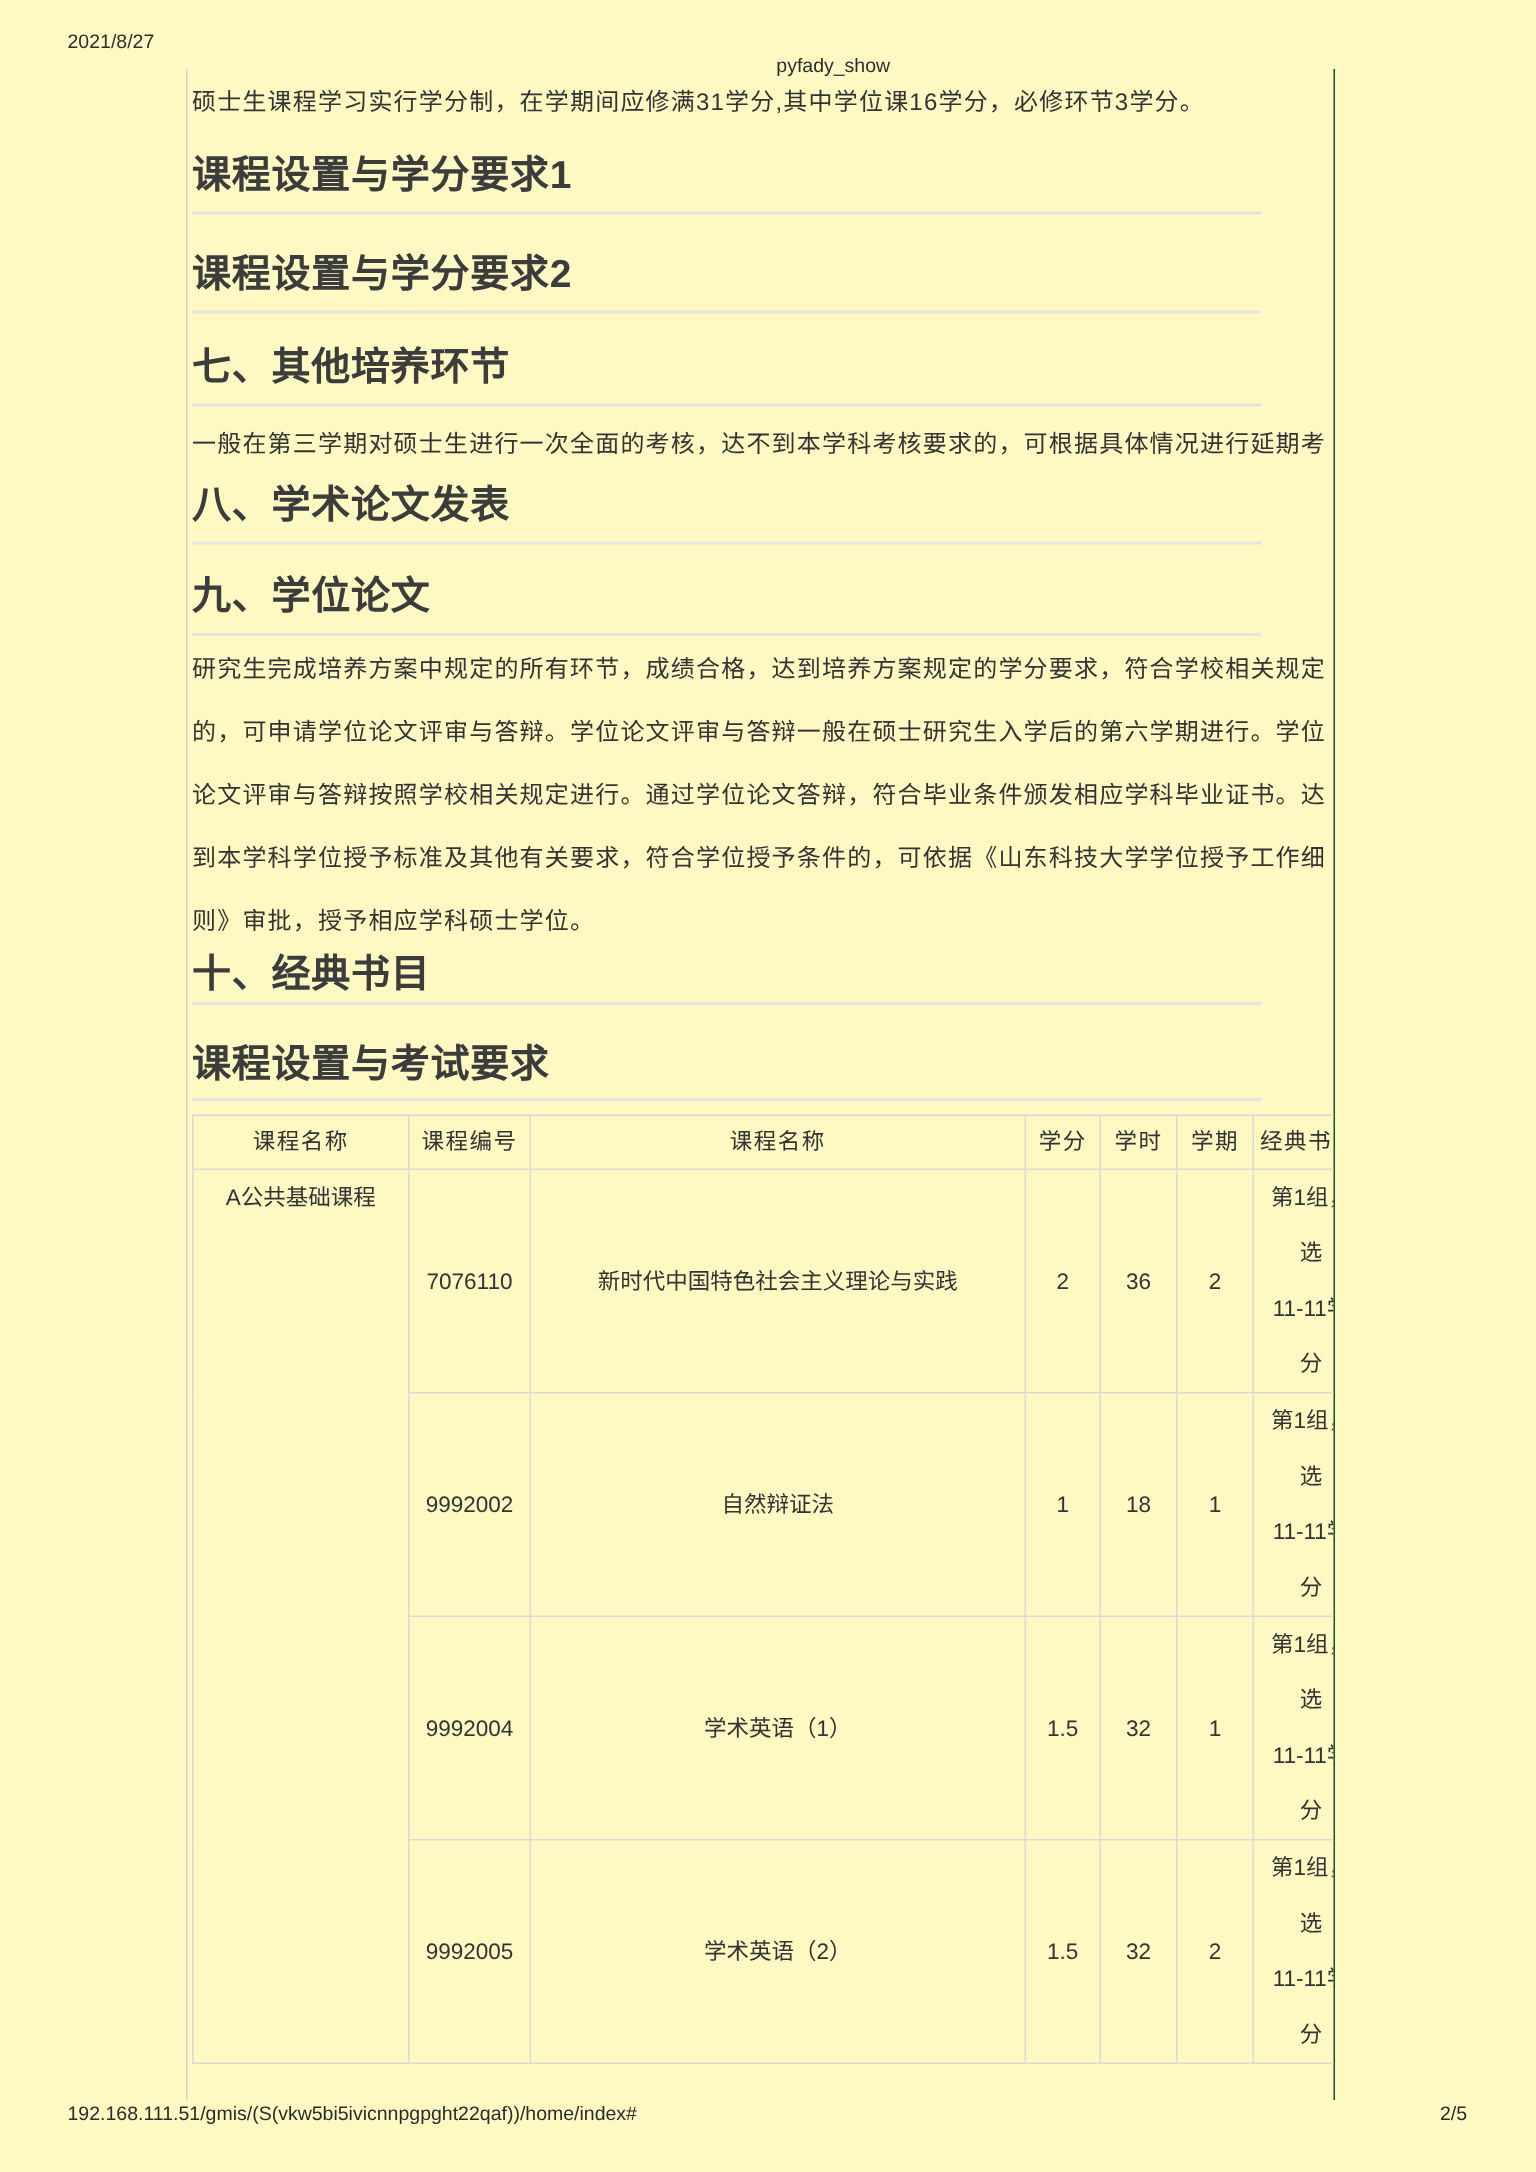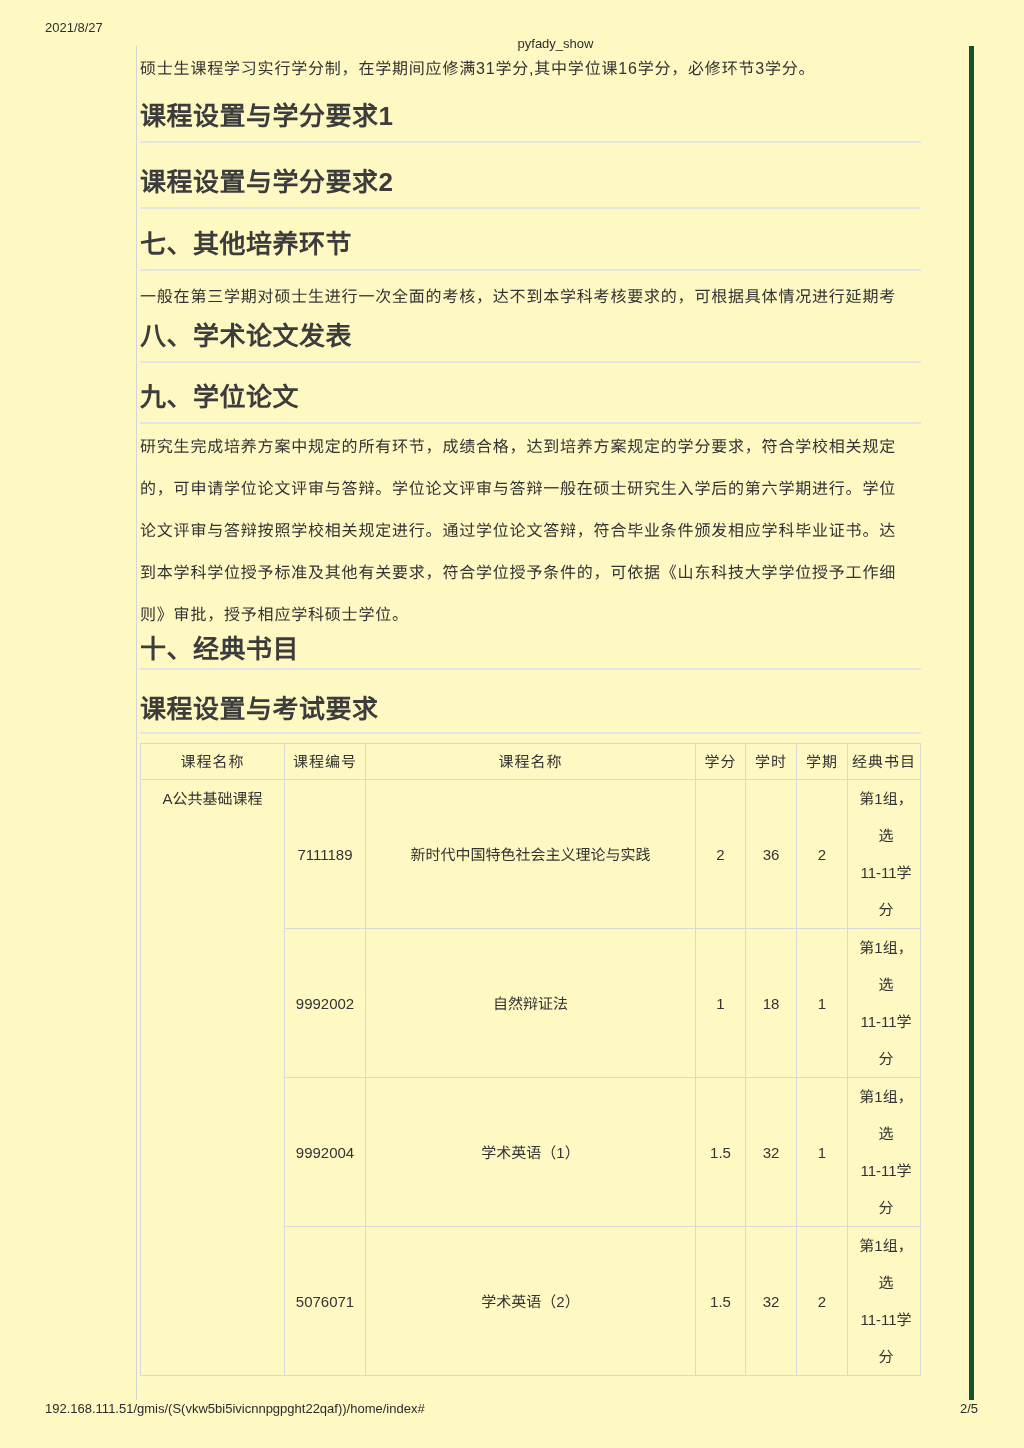--- a/index.html
+++ b/index.html
@@ -24,24 +24,24 @@
   .ph-title { position: absolute; left: 0; right: 0; top: 16px; text-align: center; padding-left: 88px; }
   .print-footer {
     position: absolute; top: 1401px; left: 45px; right: 46px;
     font-size: 13px; color: #2b2b2b; height: 16px;
   }
   .pf-url { position: absolute; left: 0; top: 0; }
   .pf-page { position: absolute; right: 0; top: 0; }
 
   
   .content {
-    position: absolute; left: 136px; top: 46px;
-    width: 838px; height: 1354px;
+    position: absolute; left: 124px; top: 46px;
+    width: 766px; height: 1354px;
     border-left: 1px solid #d4d4d4;
-    border-right: 5px solid #14532d;
+    border-right: 1px solid #14532d;
     padding: 0 48px 0 3px;
     overflow: hidden;
   }
 
   .para { margin: 0; font-size: 16px; color: #333333; letter-spacing: 0.8px; }
   .pline { display: block; line-height: 42px; white-space: nowrap; }
 
   .doc-heading {
     font-size: 26px; line-height: 30px; font-weight: bold;
     color: #3c3c3c; margin: 0; letter-spacing: 0.5px;
@@ -136,21 +136,21 @@
           <td>课程名称</td>
           <td>学分</td>
           <td>学时</td>
           <td>学期</td>
           <td>经典书目</td>
         </tr>
       </thead>
       <tbody>
         <tr>
           <td class="cat-cell" rowspan="7">A公共基础课程</td>
-          <td>7111189</td>
+          <td>7076110</td>
           <td>新时代中国特色社会主义理论与实践</td>
           <td>2</td>
           <td>36</td>
           <td>2</td>
           <td class="group-cell">第1组，选
 11-11学分</td>
         </tr>
         <tr>
           <td>9992002</td>
           <td>自然辩证法</td>
@@ -163,21 +163,21 @@
         <tr>
           <td>9992004</td>
           <td>学术英语（1）</td>
           <td>1.5</td>
           <td>32</td>
           <td>1</td>
           <td class="group-cell">第1组，选
 11-11学分</td>
         </tr>
         <tr>
-          <td>5076071</td>
+          <td>9992005</td>
           <td>学术英语（2）</td>
           <td>1.5</td>
           <td>32</td>
           <td>2</td>
           <td class="group-cell">第1组，选
 11-11学分</td>
         </tr>
 
       </tbody>
     </table>

